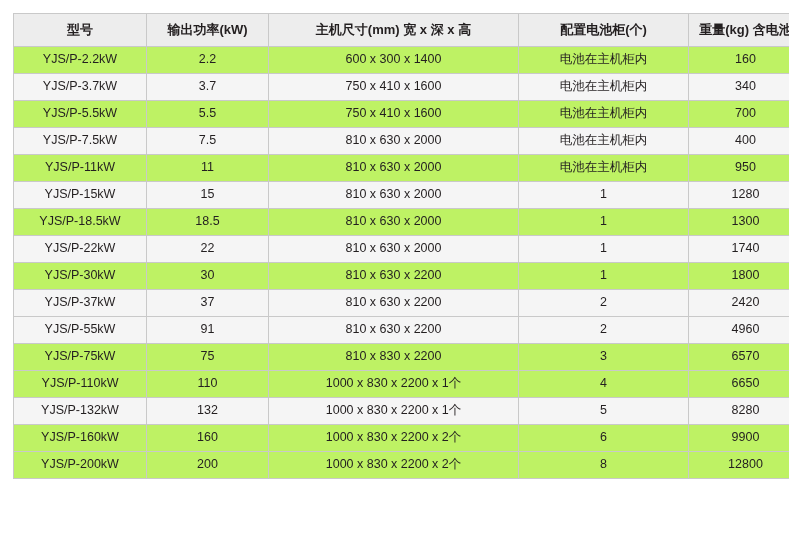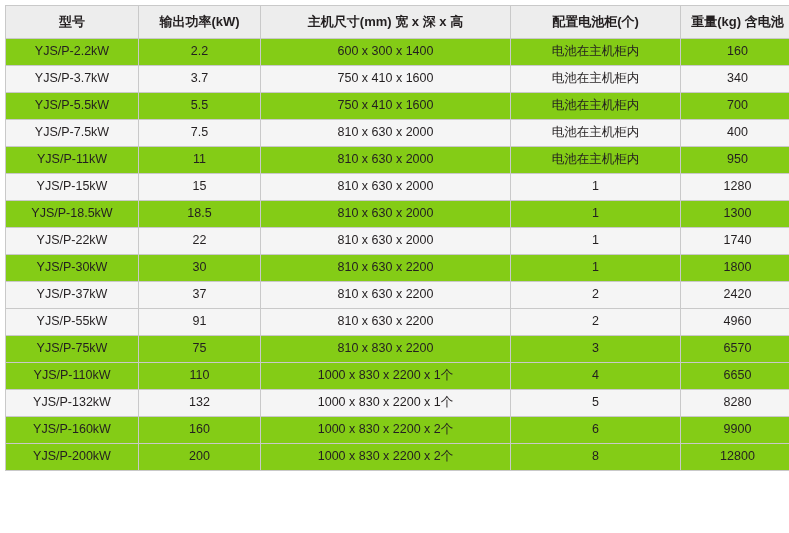--- a/index.html
+++ b/index.html
@@ -12,21 +12,21 @@
     height: 533px;
     font-family: "Liberation Sans", "DejaVu Sans", sans-serif;
     color: #231f20;
     overflow: hidden;
   }
   .page {
     position: relative;
     width: 722px;
     height: 533px;
     box-sizing: border-box;
-    padding: 5px;
+    padding: 13px;
   }
   table.spec {
     border-collapse: collapse;
     width: 789px;
     table-layout: fixed;
     margin: 0;
   }
   table.spec col.c0 { width: 133px; }
   table.spec col.c1 { width: 122px; }
   table.spec col.c2 { width: 250px; }
@@ -44,21 +44,21 @@
     color: #231f20;
     font-weight: normal;
   }
   table.spec thead th {
     background: #ededed;
     font-weight: bold;
     font-size: 13px;
     height: 32px;
   }
   table.spec tbody tr.odd td {
-    background: #84cc16;
+    background: #bef264;
     margin-left: 39px;
   }
   table.spec tbody tr.even td {
     background: #f5f5f5;
     margin-left: 40px;
   }
 </style>
 </head>
 <body>
 

